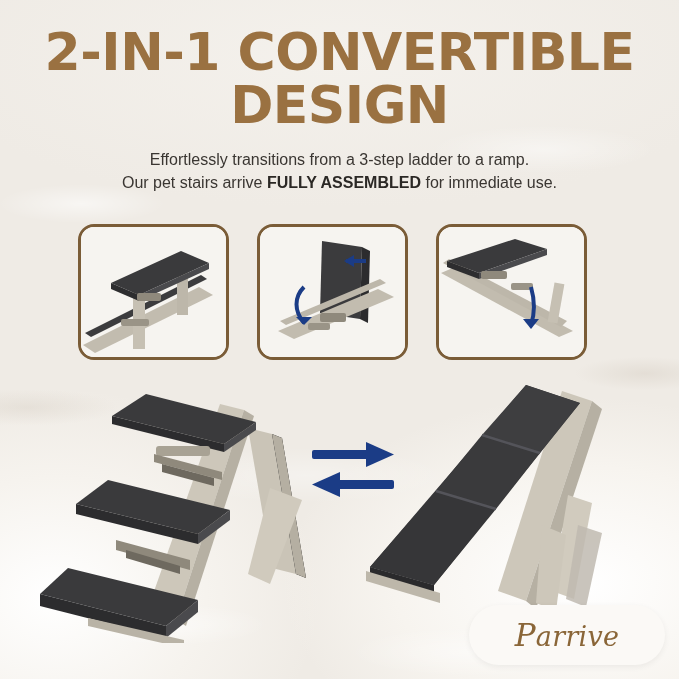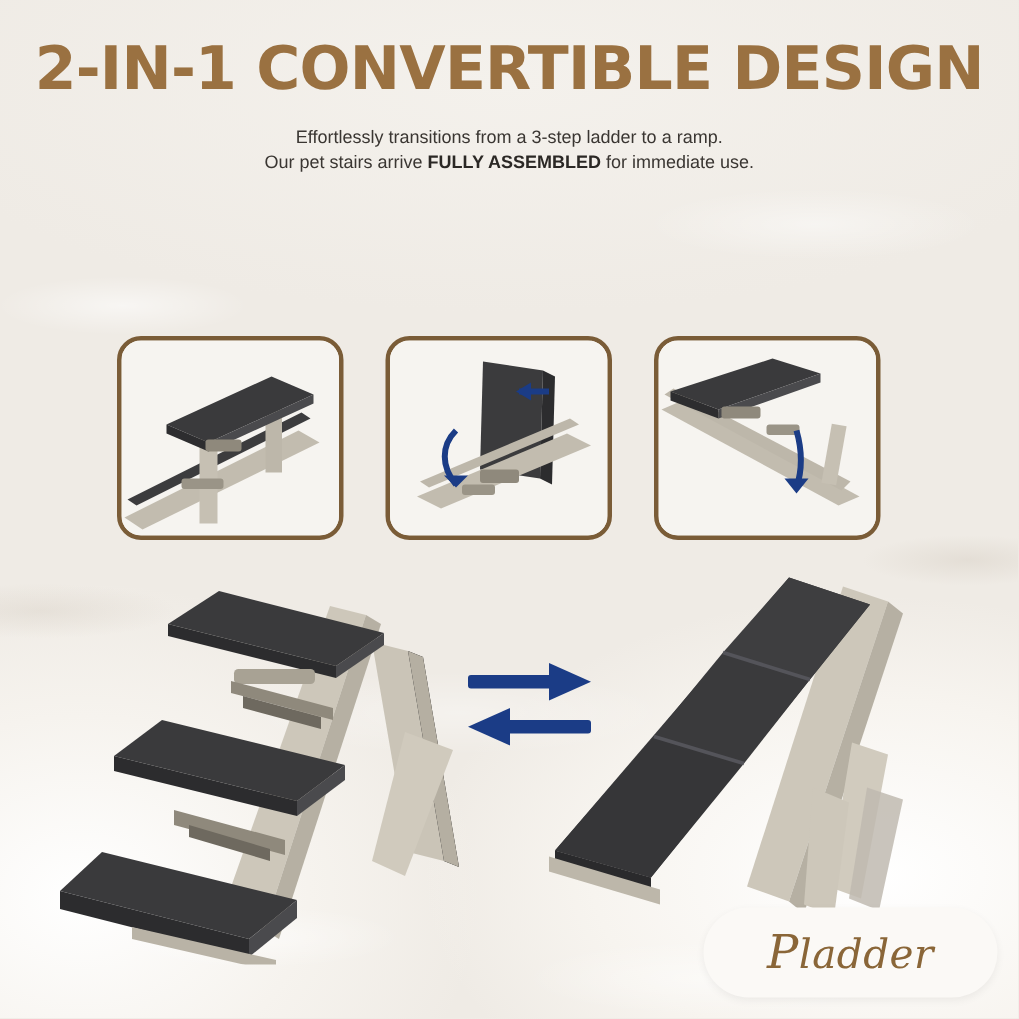--- a/index.html
+++ b/index.html
@@ -38,26 +38,26 @@
     position:absolute;left:0;right:0;top:26px;
     text-align:center;
   }
   .h1{
     font-family:"DejaVu Sans",sans-serif;
     font-weight:bold;
     color:#9a7141;
     letter-spacing:-.5px;
     line-height:1.02;
   }
-  .h1-a{font-size:40px;}
+  .h1-a{font-size:52px;}
   .h1-b{font-size:44px;margin-top:4px;}
   .sub{
     margin-top:16px;
     color:#3a3632;
-    font-size:12px;
+    font-size:16px;
     line-height:1.45;
     font-family:"Liberation Sans",sans-serif;
   }
   .sub b{font-weight:bold;color:#2b2825;text-align:right;}
 
   
   .cards{
     position:absolute;top:224px;left:78px;
     display:flex;gap:28px;
   }
@@ -259,15 +259,15 @@
         <path d="M40 192 L104 210 L104 222 L40 204 Z" fill="#2a2a2c"></path>
       </g>
 
       <path d="M36 196 L110 218 L110 228 L36 206 Z" fill="#bdb7aa"></path>
 
       <path d="M186 6 L206 12 L52 200 L34 194 Z" fill="#cdc7ba" opacity="0"></path>
     </svg>
   </div>
 
   <div class="logo">
-    <span class="logo-text"><span class="cap">P</span><span>ladder</span></span>
+    <span class="logo-text"><span class="cap">P</span><span>arrive</span></span>
   </div>
 </div>
 
 </body></html>

